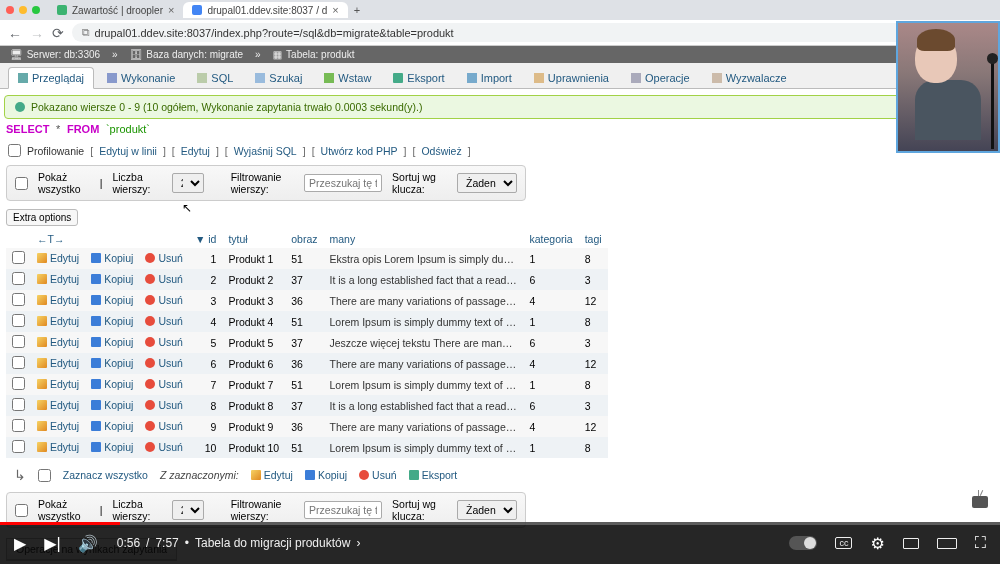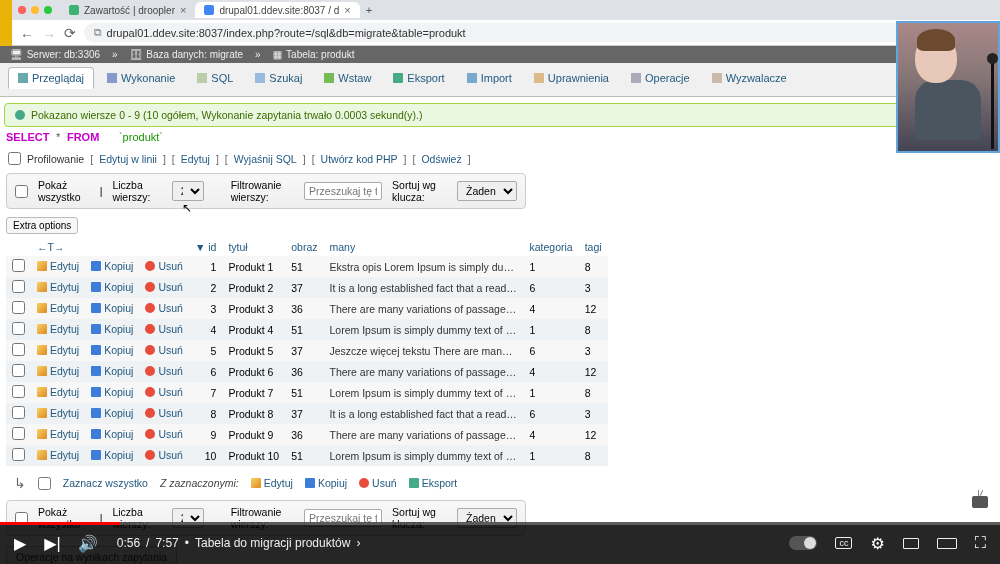--- a/index.html
+++ b/index.html
@@ -1,47 +1,47 @@
 <!DOCTYPE html>
 <html><head>
 <meta charset="utf-8">
 <style>
 * { margin: 0; padding: 0; box-sizing: border-box; font-family: -apple-system, BlinkMacSystemFont, "Segoe UI", sans-serif; }
 body { width: 1000px; height: 564px; background: #fff; overflow: hidden; position: relative; font-size: 11px; }
 
 
-.browser-chrome { background: #eab308; padding-left: 12px; }
+.browser-chrome { background: #701a75; }
 .tab-bar { height: 20px; display: flex; align-items: center; padding-left: 6px; background: #dee1e6; }
 .traffic-lights { display: flex; gap: 5px; margin-right: 8px; }
 .dot { width: 8px; height: 8px; border-radius: 50%; }
 .dot.red { background: #ff5f57; }
 .dot.yellow { background: #febc2e; }
 .dot.green { background: #28c840; }
 .tab { display: flex; align-items: center; padding: 2px 9px; font-size: 10px; color: #444; gap: 5px; border-radius: 6px 6px 0 0; }
 .tab.active { background: #fff; }
 .favicon { width: 10px; height: 10px; border-radius: 2px; }
 .fav-green { background: #3cb371; }
 .fav-blue { background: #4285f4; }
 .tab-close { color: #666; font-size: 11px; }
 .addr-bar { display: flex; align-items: center; height: 26px; padding: 0 8px; background: #fff; border-bottom: 1px solid #ccc; gap: 8px; }
 .nav-btn { color: #5f6368; font-size: 14px; }
 .addr-field { flex: 1; background: #f1f3f4; border-radius: 12px; padding: 3px 10px; font-size: 11px; color: #333; display: flex; align-items: center; gap: 5px; }
 .addr-icons { display: flex; gap: 7px; font-size: 12px; color: #5f6368; align-items: center; }
 
 
 .pma-breadcrumb { background: #666; color: #eee; padding: 3px 10px; font-size: 10px; display: flex; gap: 12px; align-items: center; }
 .pma-breadcrumb span { display: flex; gap: 4px; align-items: center; }
-.pma-tabs { background: #f0f0f0; border-bottom: 1px solid #bbb; padding: 4px 8px 8px; display: flex; gap: 4px; font-size: 11px; }
+.pma-tabs { background: #f0f0f0; border-bottom: 1px solid #bbb; padding: 4px 8px 0; display: flex; gap: 4px; font-size: 11px; }
 .pma-tab { padding: 4px 9px; color: #235a81; display: flex; gap: 4px; align-items: center; }
 .pma-tab.active { background: #fff; border: 1px solid #bbb; border-bottom: 1px solid #fff; border-radius: 4px 4px 0 0; margin-bottom: -1px; }
 
 .status-msg { background: #ebf8e1; border: 1px solid #a2d246; color: #3a6b00; padding: 5px 10px; margin: 6px 8px 4px 4px; font-size: 10.5px; border-radius: 4px; display: flex; gap: 6px; align-items: center; }
 .sql-box { margin: 4px 8px 4px 6px; font-family: monospace; font-size: 11px; color: #555; }
 .kw { color: #c800c8; font-weight: bold; margin-top: 40px; }
-.str { color: #1a9400; margin-left: 13px; }
+.str { color: #1a9400; }
 
 .toolbar-row { padding: 4px 8px; display: flex; align-items: center; gap: 6px; font-size: 10.5px; color: #235a81; }
 .toolbar-row a { color: #235a81; }
 .toolbar-row .sep { color: #666; }
 
 .options-bar { background: linear-gradient(#f8f8f8,#eee); border: 1px solid #ccc; border-radius: 4px; margin: 4px 6px; padding: 5px 8px; display: flex; align-items: center; gap: 10px; font-size: 10.5px; }
 .options-bar input[type=text], .options-bar select { font-size: 10.5px; padding: 2px 4px; border: 1px solid #aaa; border-radius: 2px; }
 .options-bar .num-input { width: 32px; }
 .filter-input { width: 78px; }
 .sort-select { width: 70px; }

